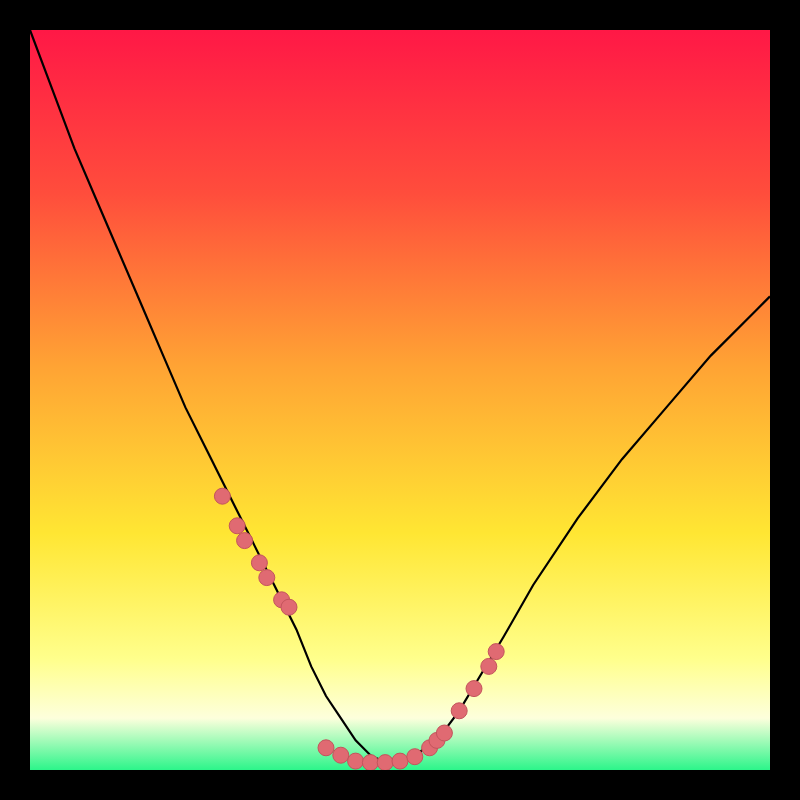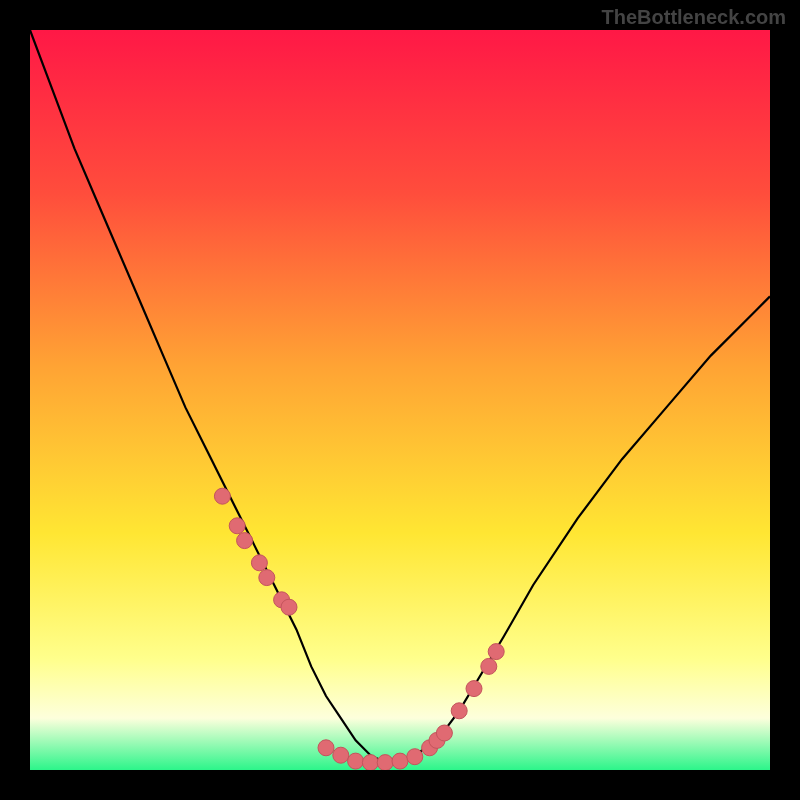--- a/index.html
+++ b/index.html
@@ -34,21 +34,20 @@
     font-family: Arial, Helvetica, sans-serif;
     font-size: 20px;
     font-weight: 600;
     color: #444;
   }
 </style>
 </head>
 <body>
 
 <div class="frame">
-  <div class="attribution">TheBottleneck.com</div>
 
   <div class="plot-wrap">
     <svg id="chart-svg" viewBox="0 0 740 740">
       <defs>
         <linearGradient id="bg-grad" x1="0" y1="0" x2="0" y2="1">
           <stop id="g0" offset="0%" stop-color="#ff1846"></stop>
           <stop id="g1" offset="22%" stop-color="#ff4d3c"></stop>
           <stop id="g2" offset="45%" stop-color="#ffa234"></stop>
           <stop id="g3" offset="68%" stop-color="#ffe633"></stop>
           <stop id="g4" offset="85%" stop-color="#ffff8c"></stop>

